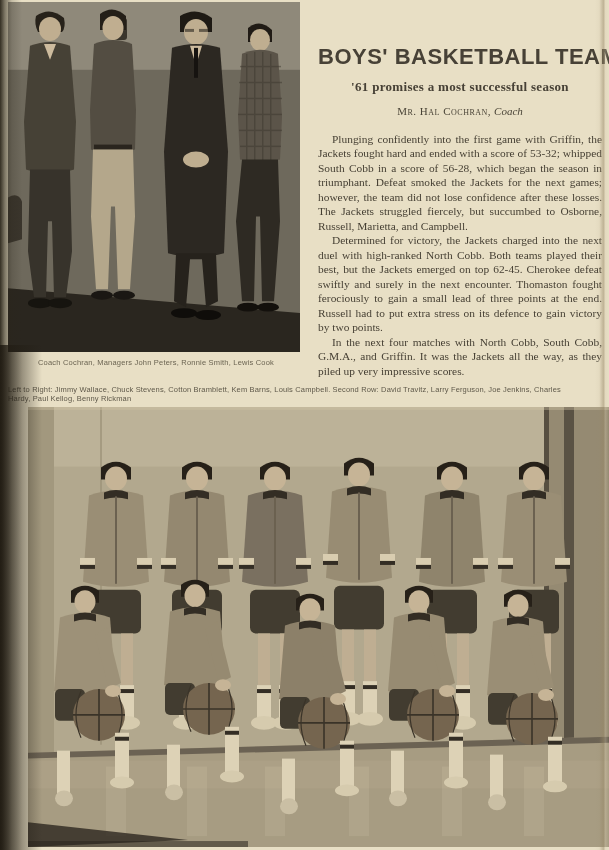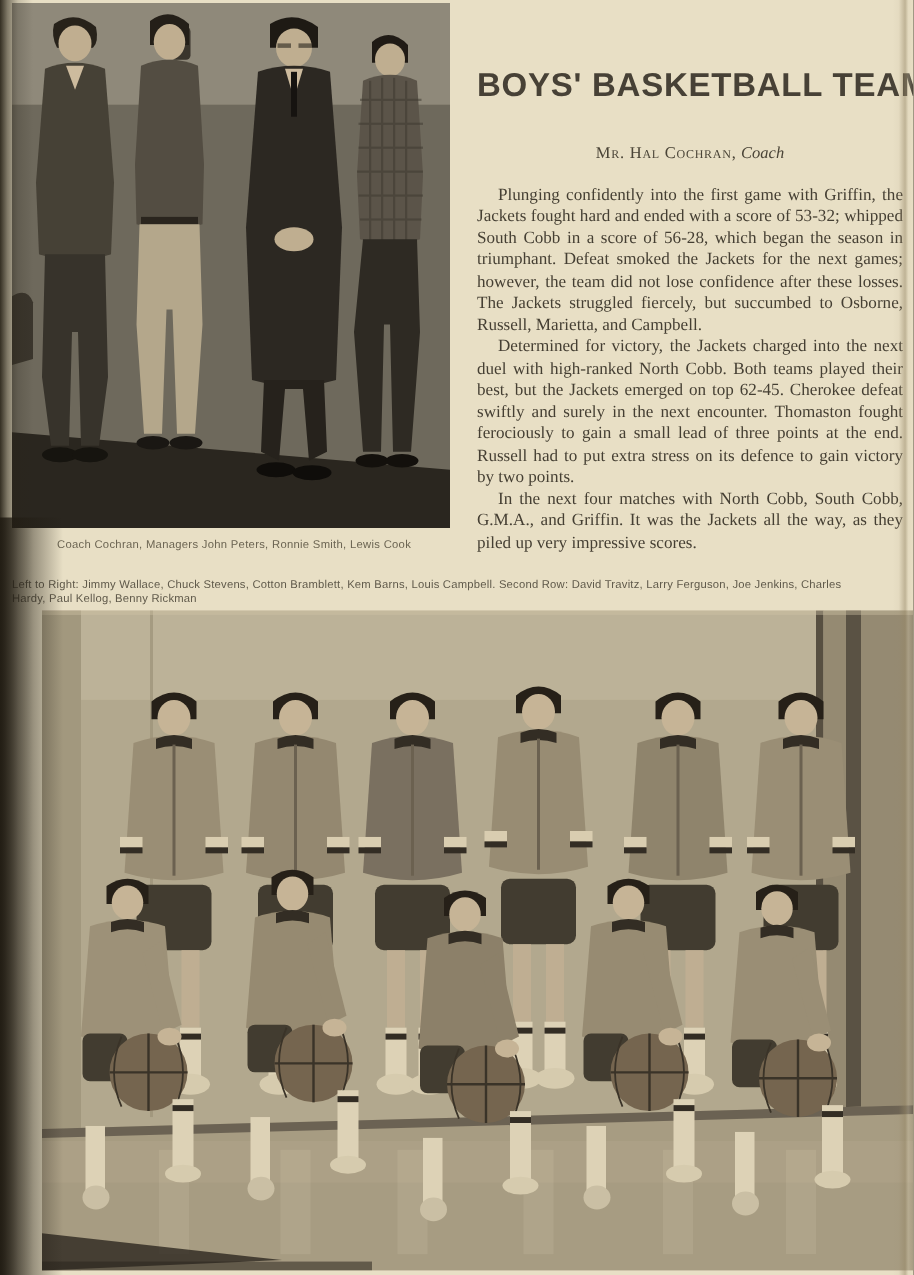--- a/index.html
+++ b/index.html
@@ -17,21 +17,21 @@
   .right-col { position:absolute; left:318px; top:0; width:284px; z-index:2; }
   .title {
     margin-top:44px; text-align:center; white-space:nowrap;
     font-family:"Liberation Sans", sans-serif; font-weight:600;
     font-size:22px; letter-spacing:.5px; color:#474136;
   }
   .subtitle {
     margin-top:9px; text-align:center;
     font-weight:bold; font-size:13px; letter-spacing:.3px; color:#474136;
   }
-  .byline { margin-top:26px; text-align:center; font-size:11px; color:#4a4437; }
+  .byline { margin-top:10px; text-align:center; font-size:11px; color:#4a4437; }
   .byline .name { font-variant:small-caps; letter-spacing:.5px; }
   .byline .role { font-style:italic; margin-left:3px; }
   .bodytext { margin-top:15px; font-size:11.4px; line-height:1.27; text-align:justify; color:#453f33; }
   .bodytext p { text-indent:14px; }
   
   .caption-1 {
     position:absolute; left:38px; top:358px; z-index:2;
     font-family:"Liberation Sans", sans-serif; font-size:7.5px;
     letter-spacing:.2px; color:#6b6452;
   }
@@ -123,20 +123,21 @@
         </g>
         <path d="M234,158 L270,158 272,220 266,300 254,300 252,215 248,215 246,300 234,300 228,220 Z" fill="#2e2a23"></path>
         <ellipse cx="240" cy="306" rx="11" ry="4.5" fill="#13100c"></ellipse>
         <ellipse cx="260" cy="306" rx="11" ry="4.5" fill="#13100c"></ellipse>
       </g>
     </svg>
   </div>
 
   <div class="right-col">
     <div class="title">BOYS' BASKETBALL TEAM</div>
+    <div class="subtitle">'61 promises a most successful season</div>
     <div class="byline">
       <span class="name">Mr. Hal Cochran,</span><span class="role">Coach</span>
     </div>
     <div class="bodytext">
       <p>Plunging confidently into the first game with Griffin, the Jackets fought hard and ended with a score of 53-32; whipped South Cobb in a score of 56-28, which began the season in triumphant. Defeat smoked the Jackets for the next games; however, the team did not lose confidence after these losses. The Jackets struggled fiercely, but succumbed to Osborne, Russell, Marietta, and Campbell.</p>
       <p>Determined for victory, the Jackets charged into the next duel with high-ranked North Cobb. Both teams played their best, but the Jackets emerged on top 62-45. Cherokee defeat swiftly and surely in the next encounter. Thomaston fought ferociously to gain a small lead of three points at the end. Russell had to put extra stress on its defence to gain victory by two points.</p>
       <p>In the next four matches with North Cobb, South Cobb, G.M.A., and Griffin. It was the Jackets all the way, as they piled up very impressive scores.</p>
     </div>
   </div>
 

